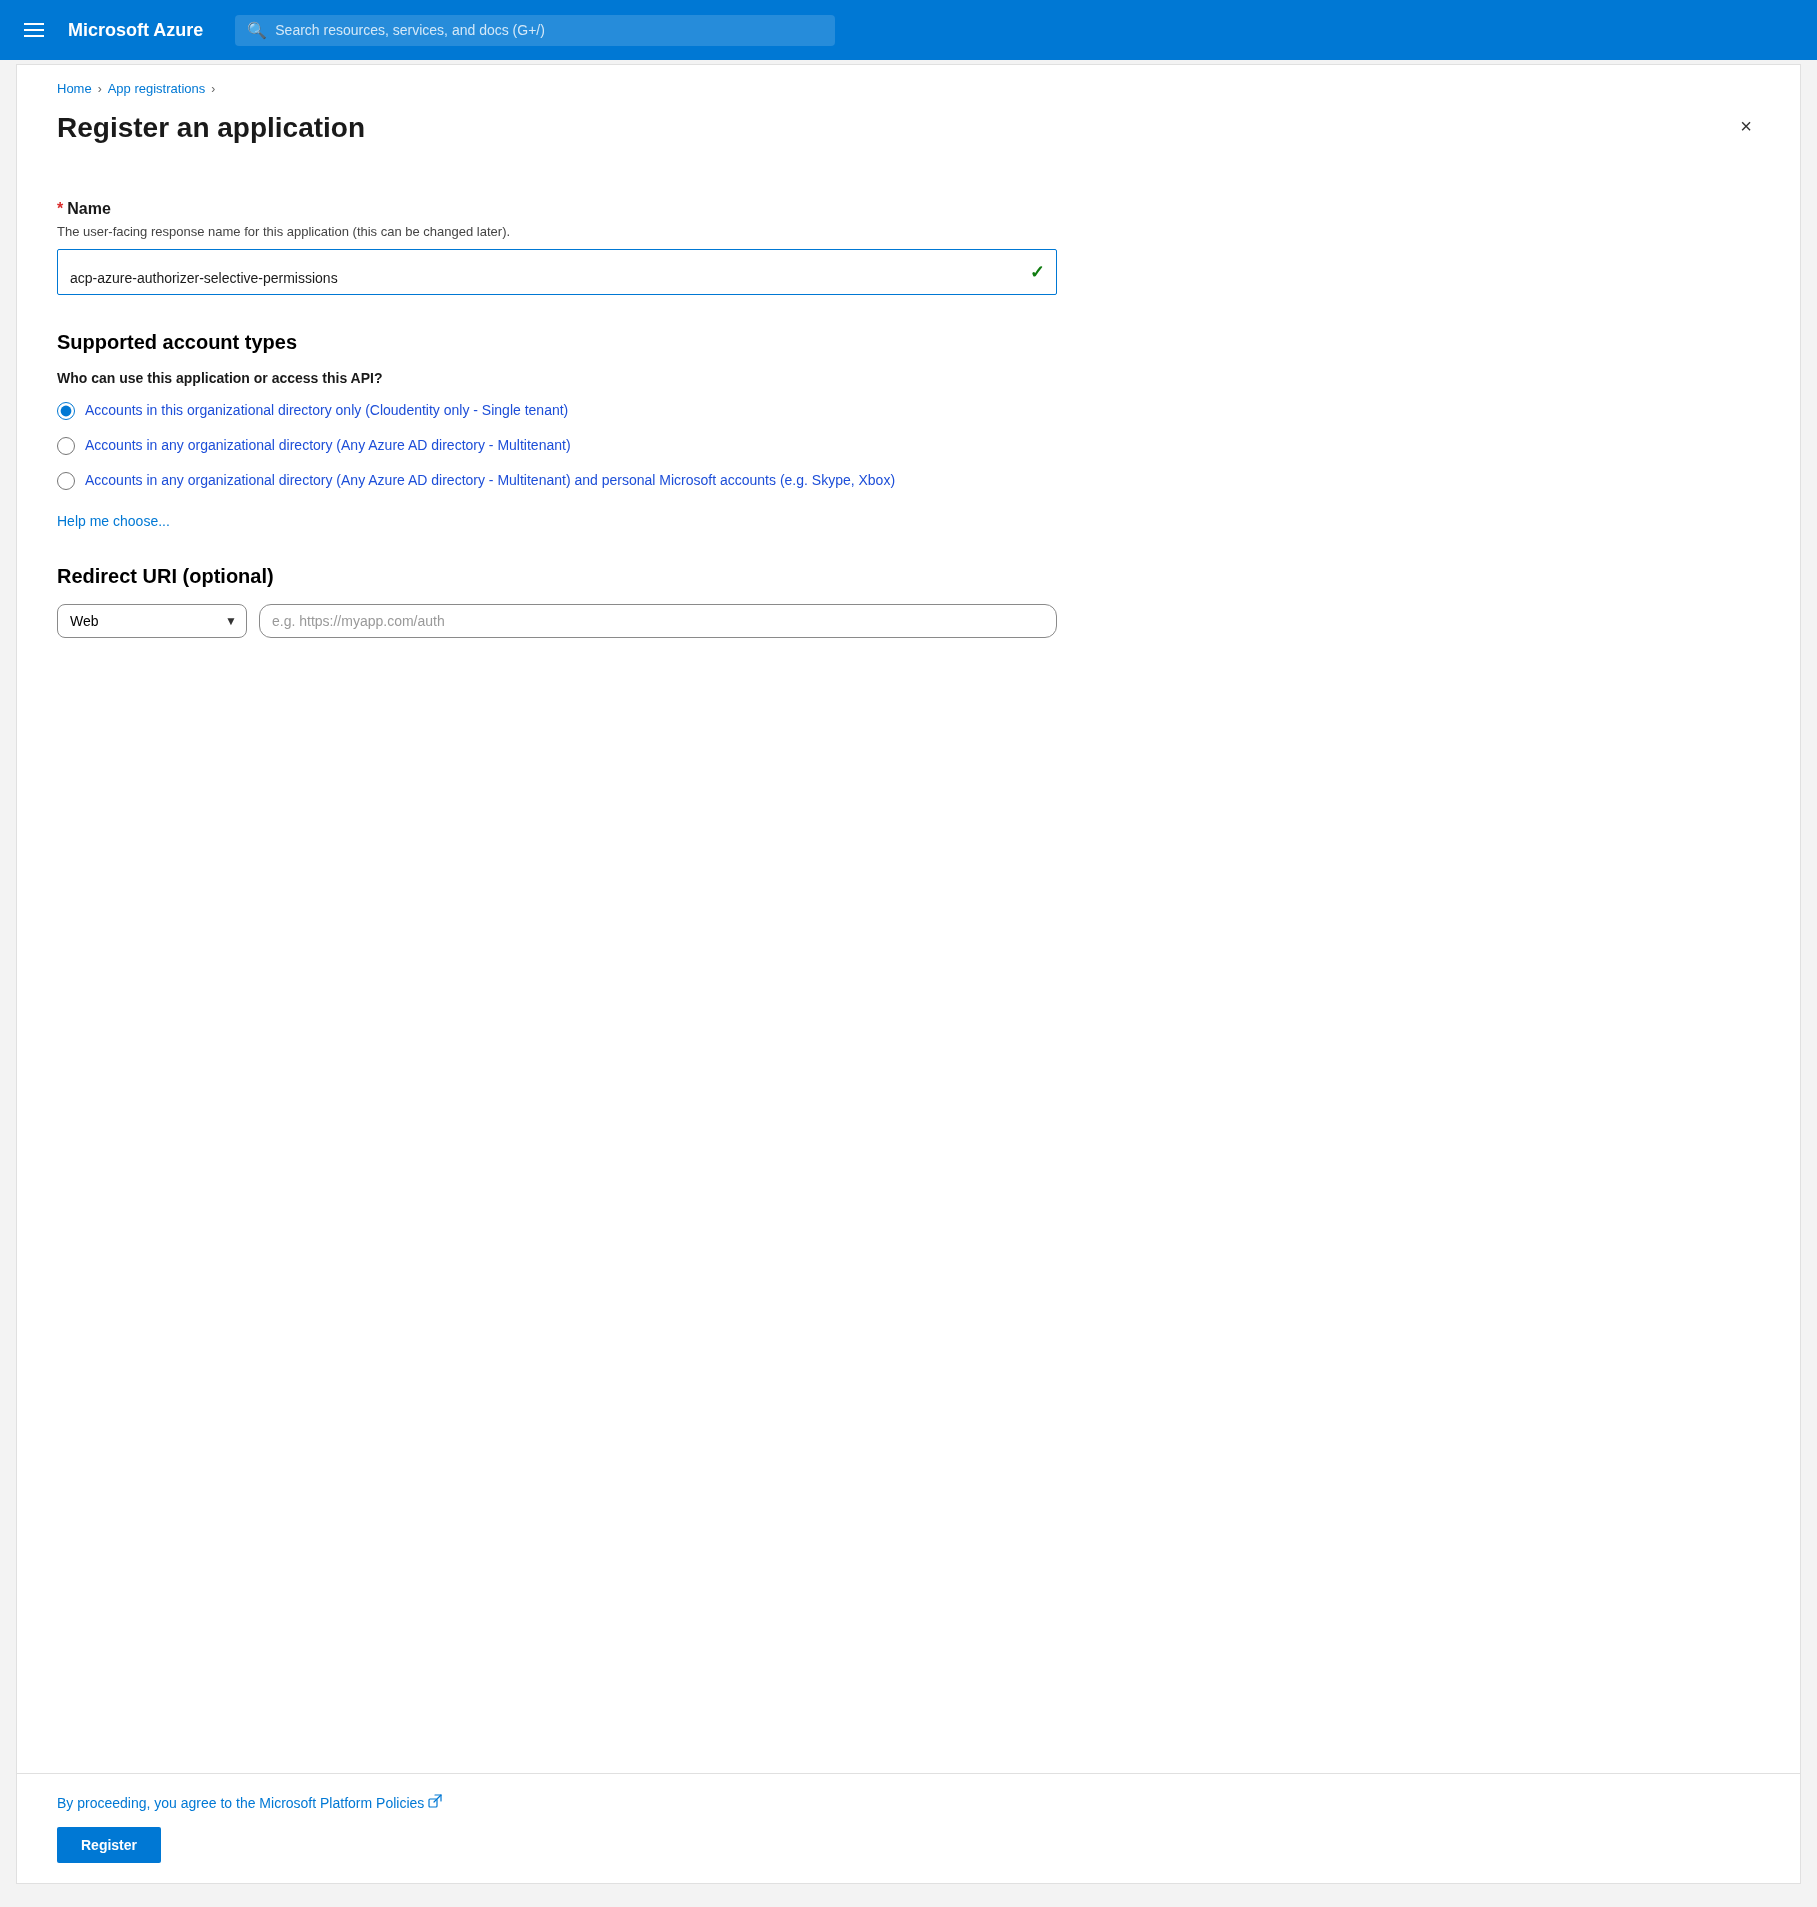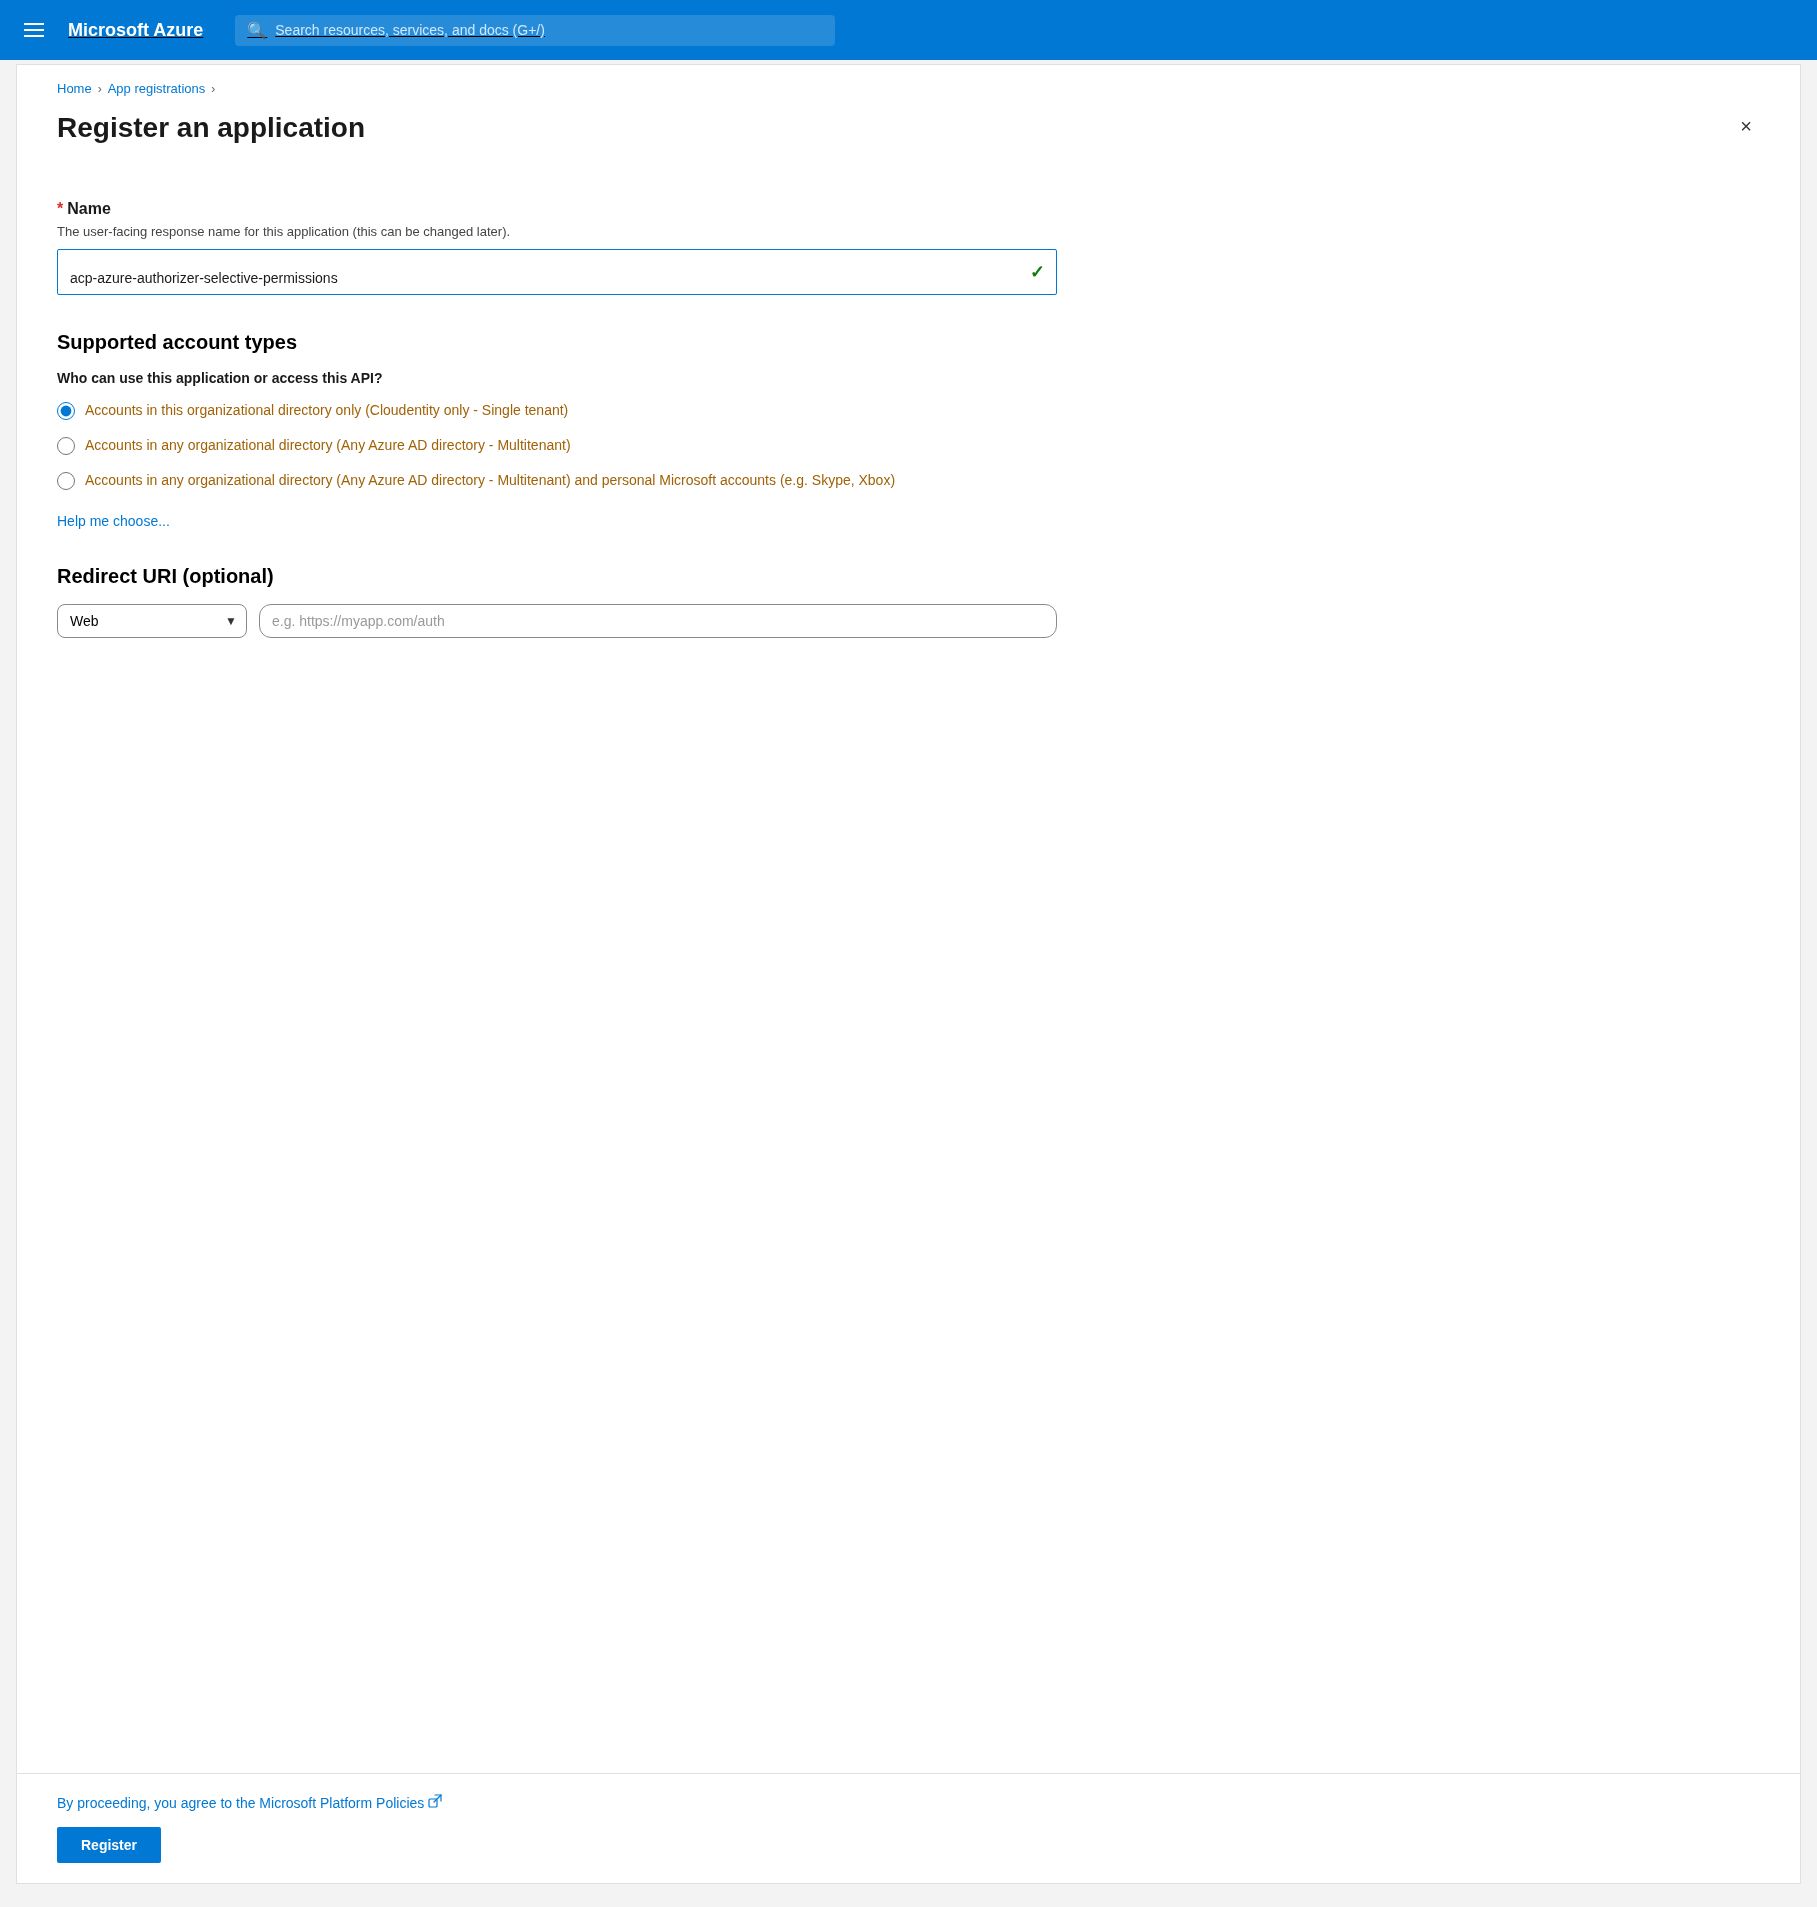--- a/index.html
+++ b/index.html
@@ -12,21 +12,20 @@
     }
 
     
     .topbar {
       background: #0078d4;
       height: 60px;
       display: flex;
       align-items: center;
       padding: 0 16px;
       gap: 16px;
-      text-decoration: underline;
     }
     .topbar-hamburger {
       display: flex;
       flex-direction: column;
       gap: 4px;
       cursor: pointer;
       padding: 8px;
     }
     .topbar-hamburger span {
       display: block;
@@ -204,21 +203,21 @@
     .radio-option input[type="radio"] {
       margin-top: 2px;
       width: 18px;
       height: 18px;
       cursor: pointer;
       accent-color: #0078d4;
       flex-shrink: 0;
     }
     .radio-label {
       font-size: 14px;
-      color: #a16207;
+      color: #1d4ed8;
       line-height: 1.5;
     }
 
     .help-link {
       color: #0078d4;
       cursor: pointer;
       text-decoration: none;
       font-size: 14px;
       margin-top: 8px;
       display: inline-block;

